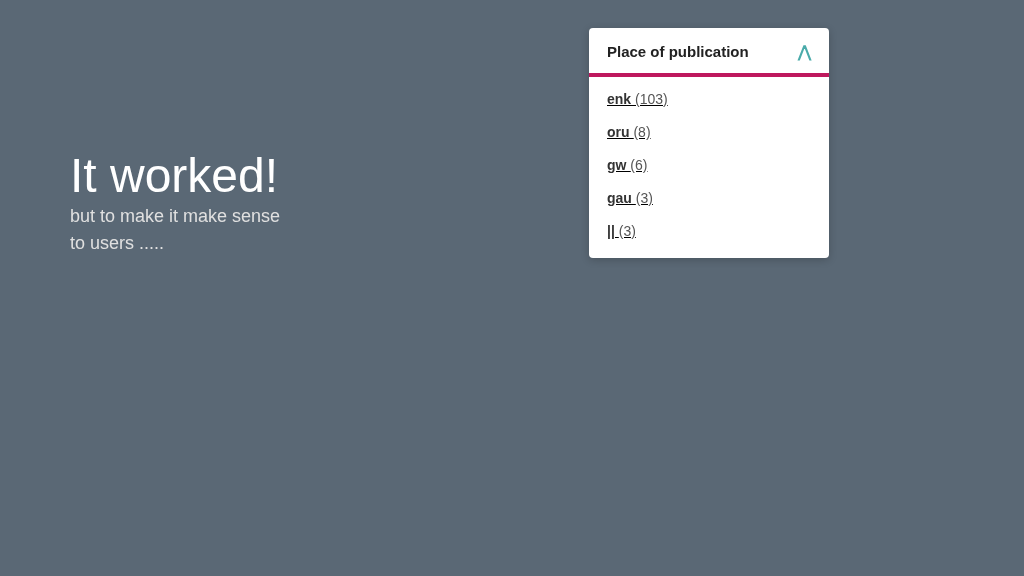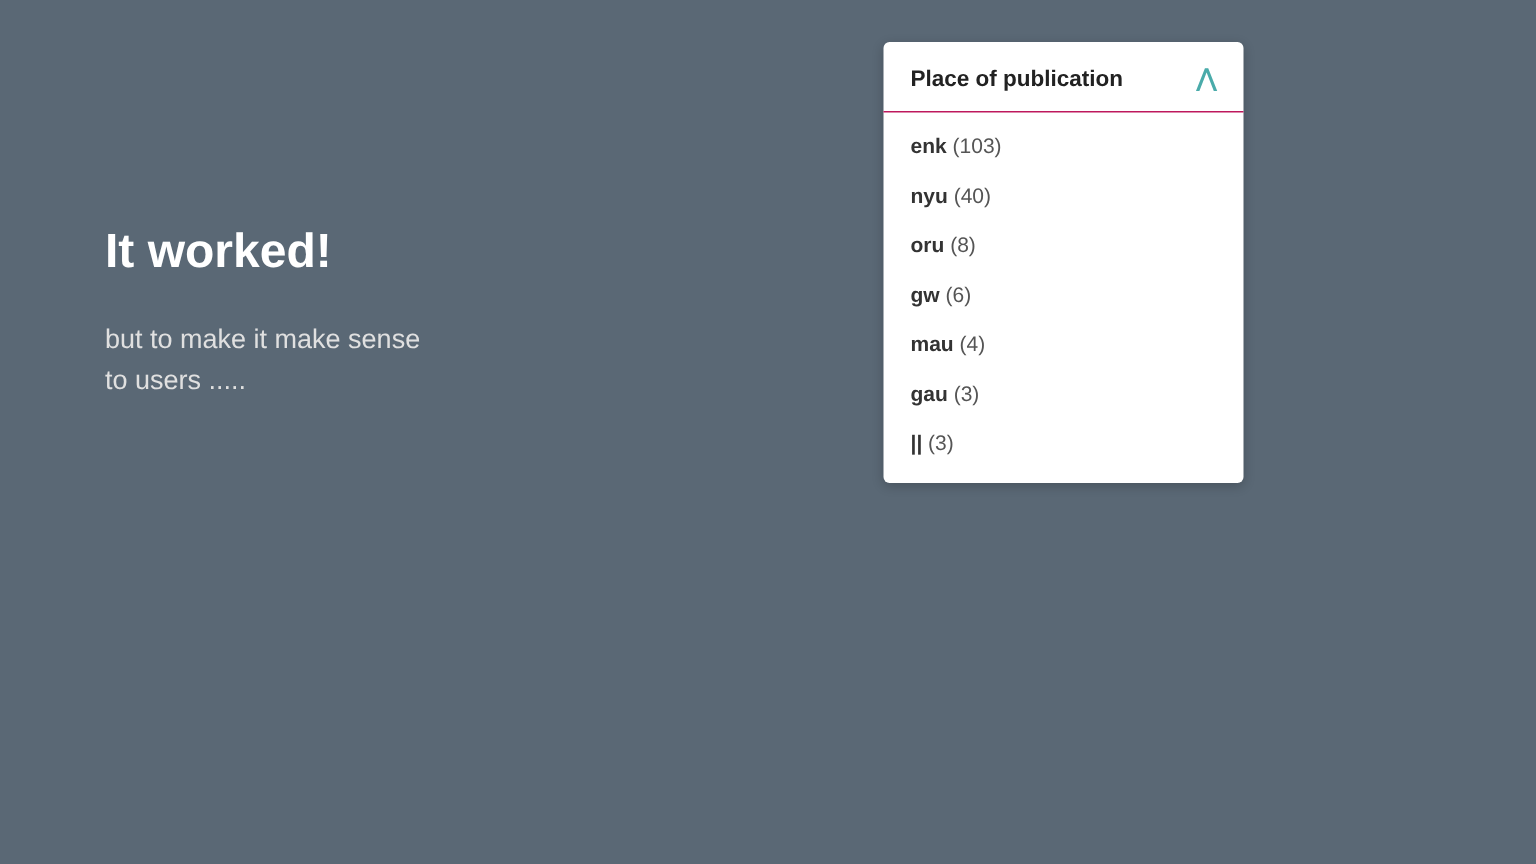--- a/index.html
+++ b/index.html
@@ -18,67 +18,67 @@
     }
 
     .left-content {
       position: absolute;
       left: 70px;
       top: 150px;
     }
 
     .main-heading {
       color: #ffffff;
-      font-size: 32px;
-      font-weight: 700;
+      font-size: 48px;
+      font-weight: 400;
       margin-bottom: 0;
       line-height: 1.1;
     }
 
     .sub-text {
       color: #e0e0e0;
       font-size: 18px;
       font-weight: 400;
       line-height: 1.5;
-      margin-top: 28px;
     }
 
     .panel {
       position: absolute;
       right: 195px;
       top: 28px;
       width: 240px;
       background: #ffffff;
       border-radius: 4px;
       padding: 0;
       box-shadow: 0 2px 8px rgba(0,0,0,0.2);
     }
 
     .panel-header {
       display: flex;
       align-items: center;
       justify-content: space-between;
       padding: 14px 18px 12px 18px;
-      border-bottom: 1px solid #be185d;
+      border-bottom: 4px solid #be185d;
     }
 
     .panel-title {
       font-size: 15px;
       font-weight: 700;
       color: #222222;
     }
 
     .chevron-icon {
       color: #4aabaa;
       font-size: 16px;
       font-weight: 700;
     }
 
     .panel-list {
       padding: 6px 0 10px 0;
+      text-decoration: underline;
     }
 
     .panel-item {
       padding: 6px 18px;
       font-size: 14px;
       color: #333333;
       line-height: 1.5;
     }
 
     .panel-item .code {
@@ -102,20 +102,18 @@
   </p>
 </div>
 
 <div class="panel">
   <div class="panel-header">
     <span class="panel-title">Place of publication</span>
     <span class="chevron-icon">⋀</span>
   </div>
   <div class="panel-list" id="panel-list">
   <div class="panel-item"><span class="code">enk </span><span class="count">(103)</span></div>
-      <div class="panel-item"><span class="code">nyu </span><span class="count">(40)</span></div>
       <div class="panel-item"><span class="code">oru </span><span class="count">(8)</span></div>
       <div class="panel-item"><span class="code">gw </span><span class="count">(6)</span></div>
-      <div class="panel-item"><span class="code">mau </span><span class="count">(4)</span></div>
       <div class="panel-item"><span class="code">gau </span><span class="count">(3)</span></div>
       <div class="panel-item"><span class="code">|| </span><span class="count">(3)</span></div>
     </div>
 </div>
 
 </body></html>

